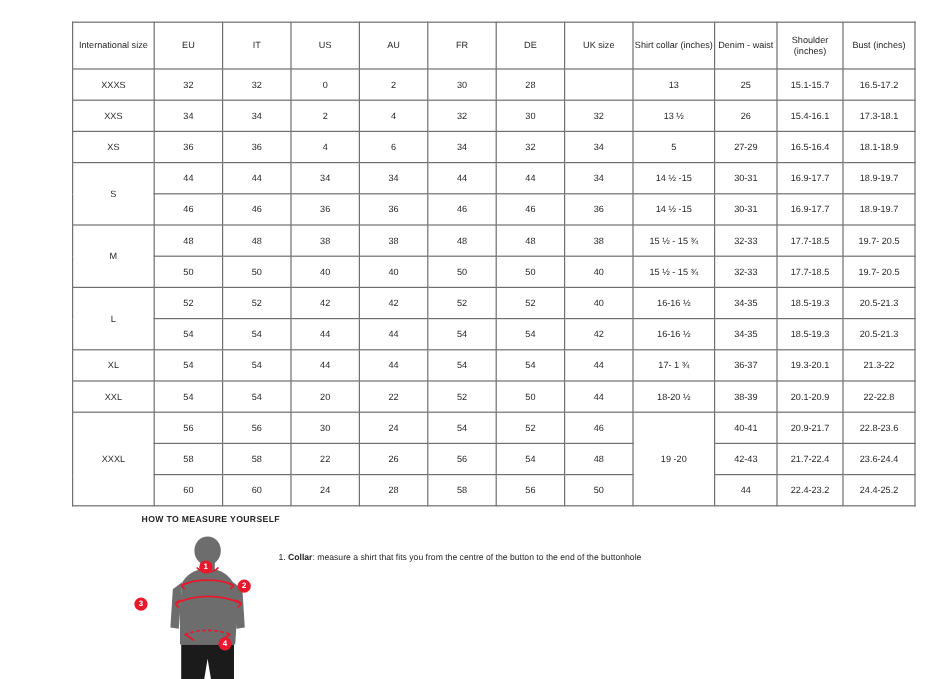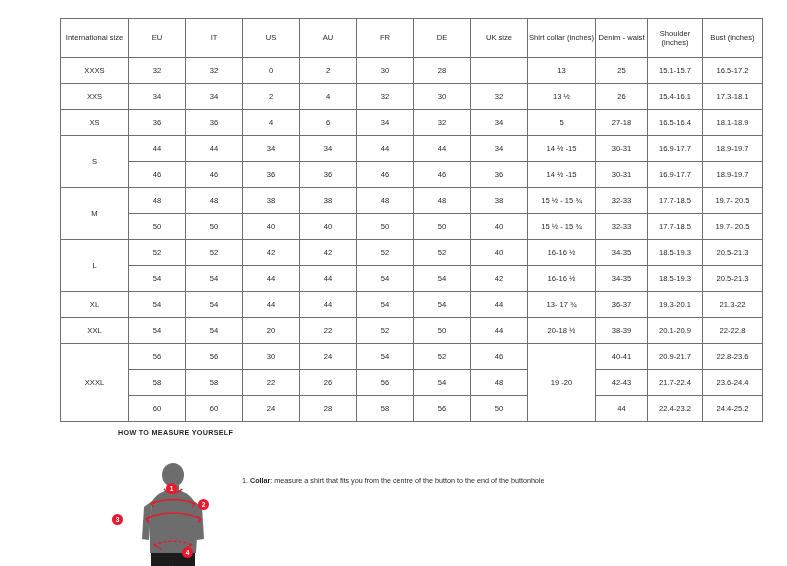--- a/index.html
+++ b/index.html
@@ -65,35 +65,35 @@
     position: absolute;
     left: 118px;
     top: 428px;
     width: 620px;
   }
   .measure-title {
     font-size: 7.2px;
     font-weight: bold;
     letter-spacing: 0.3px;
     color: #231f20;
-    margin-bottom: 24px;
+    margin-bottom: 8px;
   }
   .measure-body {
     position: relative;
     display: flex;
     align-items: flex-start;
   }
   .figure {
     position: relative;
     width: 110px;
     height: 130px;
     flex: 0 0 110px;
   }
   .steps {
-    margin-left: 14px;
+    margin-left: 4px;
     padding-top: 14px;
   }
   .step {
     font-size: 7.2px;
     line-height: 1.6;
     color: #231f20;
     margin-bottom: 9px;
     white-space: nowrap;
   }
   .step b { font-weight: bold; }
@@ -178,21 +178,21 @@
         <tr>
           <td>XS</td>
           <td>36</td>
           <td>36</td>
           <td>4</td>
           <td>6</td>
           <td>34</td>
           <td>32</td>
           <td>34</td>
           <td>5</td>
-          <td>27-18</td>
+          <td>27-29</td>
           <td>16.5-16.4</td>
           <td>18.1-18.9</td>
         </tr>
         <tr>
           <td rowspan="2">S</td>
           <td>44</td>
           <td>44</td>
           <td>34</td>
           <td>34</td>
           <td>44</td>
@@ -272,35 +272,35 @@
         </tr>
         <tr>
           <td>XL</td>
           <td>54</td>
           <td>54</td>
           <td>44</td>
           <td>44</td>
           <td>54</td>
           <td>54</td>
           <td>44</td>
-          <td>13- 17 ¾</td>
+          <td>17- 1 ¾</td>
           <td>36-37</td>
           <td>19.3-20.1</td>
           <td>21.3-22</td>
         </tr>
         <tr>
           <td>XXL</td>
           <td>54</td>
           <td>54</td>
           <td>20</td>
           <td>22</td>
           <td>52</td>
           <td>50</td>
           <td>44</td>
-          <td>20-18 ½</td>
+          <td>18-20 ½</td>
           <td>38-39</td>
           <td>20.1-20.9</td>
           <td>22-22.8</td>
         </tr>
         <tr>
           <td rowspan="3">XXXL</td>
           <td>56</td>
           <td>56</td>
           <td>30</td>
           <td>24</td>

